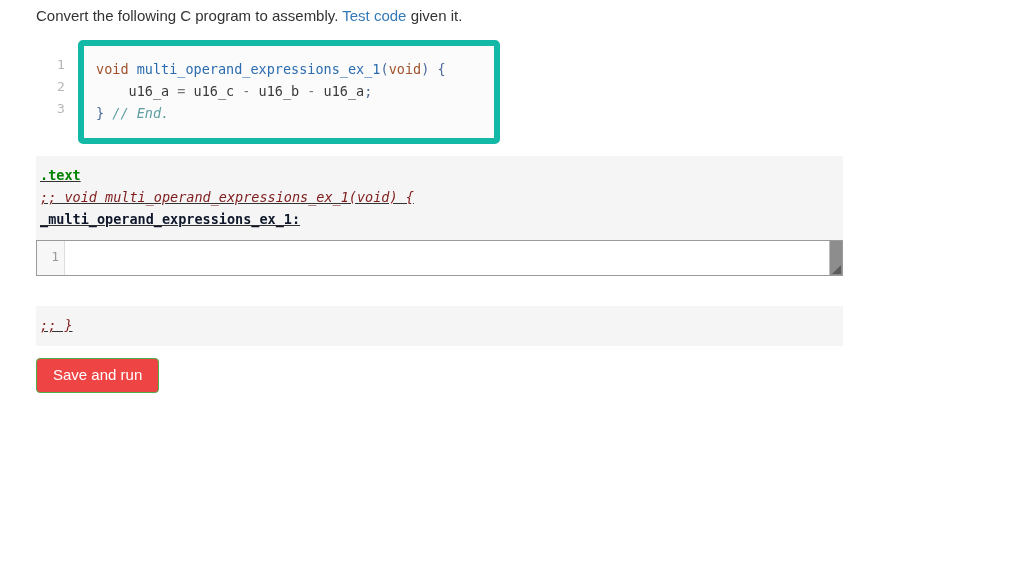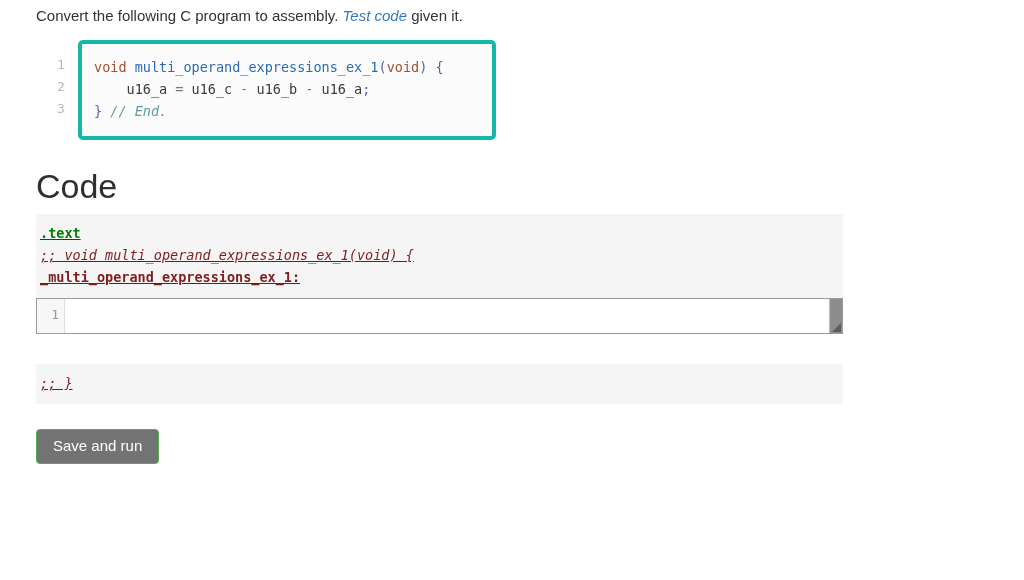--- a/index.html
+++ b/index.html
@@ -29,41 +29,40 @@
   .intro {
     font-size: 15px;
     line-height: 20px;
     color: #333333;
     margin: 0 0 6px 0;
   }
   .link {
     color: #337ab7;
     text-decoration: none;
     cursor: pointer;
-    font-style: italic;
   }
 
   
   .c-listing {
     display: flex;
     align-items: flex-start;
     margin: 14px 0 12px 8px;
   }
   .c-gutter {
     width: 34px;
     padding-top: 14px;
     text-align: center;
     font-family: "DejaVu Sans Mono", "Liberation Mono", monospace;
     font-size: 13px;
     line-height: 22px;
     color: #b7b7b7;
     user-select: none;
   }
   .c-box {
-    border: 4px solid #14b8a6;
+    border: 6px solid #14b8a6;
     border-radius: 5px;
     background: #fbfbfb;
     padding: 12px 14px 14px 12px;
     min-width: 384px;
   }
   .c-code {
     margin: 0;
     font-family: "DejaVu Sans Mono", "Liberation Mono", monospace;
     font-size: 13.5px;
     line-height: 22px;
@@ -115,21 +114,21 @@
     font-family: "DejaVu Sans Mono", "Liberation Mono", monospace;
     font-size: 13.5px;
     line-height: 22px;
     white-space: pre;
     margin: 0;
     padding: 0 4px;
     text-decoration: underline;
   }
   .a-dir   { color: #008000; font-weight: bold; }
   .a-com   { color: #7f1d1d; font-style: italic; }
-  .a-label { color: #7f1d1d; font-weight: bold; margin-top: 10px; }
+  .a-label { color: #0f172a; font-weight: bold; margin-top: 10px; }
   .a-sym   { color: #b452cd; }
   .a-kw    { color: #008000; font-weight: bold; }
 
   
   .instruction {
     font-size: 15px;
     line-height: 20px;
     color: #333333;
     margin: 12px 0 14px 0;
   }
@@ -193,22 +192,22 @@
     height: 0;
     border-left: 9px solid transparent;
     border-bottom: 9px solid #5c5c5c;
   }
 
   .gap-after-editor { height: 30px; }
 
   
   .btn-save {
     display: inline-block;
-    margin-top: 25px;
-    background-color: #737373;
+    margin-top: 12px;
+    background-color: #ef4444;
     border: 1px solid #4cae4c;
     border-radius: 4px;
     color: #ffffff;
     font-family: "Liberation Sans", sans-serif;
     font-size: 15px;
     line-height: 18px;
     padding: 7px 16px 8px 16px;
     cursor: pointer;
   }
 </style>
@@ -230,21 +229,20 @@
     <div class="c-box">
       <pre class="c-code"><span class="tok-kw">void</span><span> </span><span class="tok-fn">multi_operand_expressions_ex_1</span><span class="tok-punc">(</span><span class="tok-kw">void</span><span class="tok-punc">)</span><span class="tok-punc"> {</span>
 <span>    </span><span class="tok-var">u16_a</span><span class="tok-op"> = </span><span class="tok-var">u16_c</span><span class="tok-op"> - </span><span class="tok-var">u16_b</span><span class="tok-op"> - </span><span class="tok-var">u16_a</span><span class="tok-punc">;</span>
 <span class="tok-punc">}</span><span class="tok-com"> // End.</span></pre>
     </div>
   </div>
 
   
 
   
-  <h1 class="code-heading">Code</h1>
 
   
   <div class="asm-block">
     <div class="asm-line"><span class="a-dir">.text</span></div>
     <div class="asm-line"><span class="a-com">;; void multi_operand_expressions_ex_1(void) {</span></div>
     <div class="asm-line"><span class="a-label">_multi_operand_expressions_ex_1:</span></div>
   </div>
 
   
 

